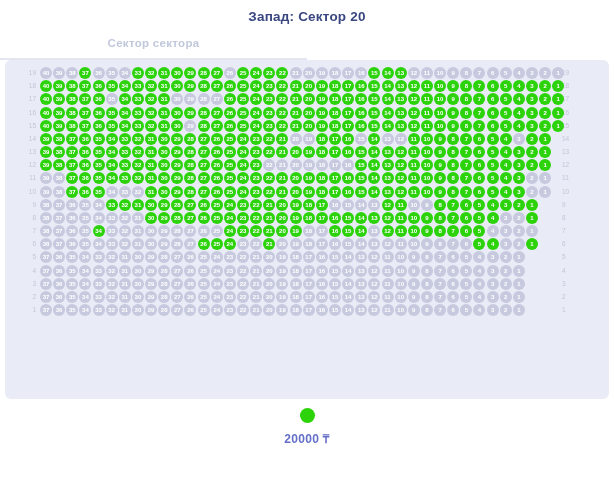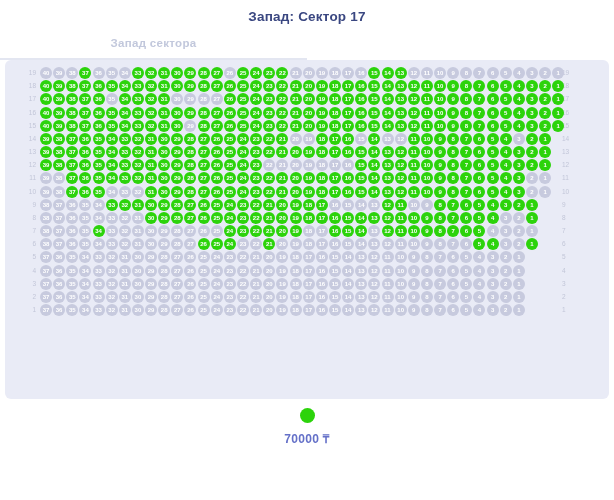--- a/index.html
+++ b/index.html
@@ -17,24 +17,24 @@
   .row-label{position:absolute;width:16px;height:12px;line-height:12px;font-size:6.5px;color:#c2c6d8;}
   .row-label.left{text-align:right;}
   .row-label.right{text-align:left;}
   .legend{position:absolute;left:0;top:408px;width:614px;text-align:center;}
   .legend-dot{width:15px;height:15px;border-radius:50%;margin:0 auto;background:#2cd30b;}
   .legend-price{margin-top:7px;font-size:12px;font-weight:bold;color:#6470c8;letter-spacing:.3px;}
 </style>
 </head>
 <body>
 
-<div class="page-title">Запад: Сектор 17</div>
+<div class="page-title">Запад: Сектор 20</div>
 
 <div class="tabbar">
-  <div class="tab inactive">Запад сектора</div>
+  <div class="tab inactive">Сектор сектора</div>
 </div>
 
 <div class="map-panel">
   <div>
       <div class="row-label left" style="left: 15px; top: 7px;">19</div>
       <div class="row-label right" style="left: 557px; top: 7px;">19</div>
       <div class="seat taken" style="left: 35px; top: 7px; background: rgb(199, 202, 222);">40</div>
       <div class="seat taken" style="left: 48.135px; top: 7px; background: rgb(199, 202, 222);">39</div>
       <div class="seat taken" style="left: 61.27px; top: 7px; background: rgb(199, 202, 222);">38</div>
       <div class="seat available" style="left: 74.405px; top: 7px; background: rgb(44, 211, 11);">37</div>
@@ -800,14 +800,14 @@
       <div class="seat taken" style="left: 455.32px; top: 244.06px; background: rgb(199, 202, 222);">5</div>
       <div class="seat taken" style="left: 468.455px; top: 244.06px; background: rgb(199, 202, 222);">4</div>
       <div class="seat taken" style="left: 481.59px; top: 244.06px; background: rgb(199, 202, 222);">3</div>
       <div class="seat taken" style="left: 494.725px; top: 244.06px; background: rgb(199, 202, 222);">2</div>
       <div class="seat taken" style="left: 507.86px; top: 244.06px; background: rgb(199, 202, 222);">1</div>
     </div>
 </div>
 
 <div class="legend">
   <div class="legend-dot" style="background: rgb(44, 211, 11);"></div>
-  <div class="legend-price">70000 ₸</div>
+  <div class="legend-price">20000 ₸</div>
 </div>
 
 </body></html>

